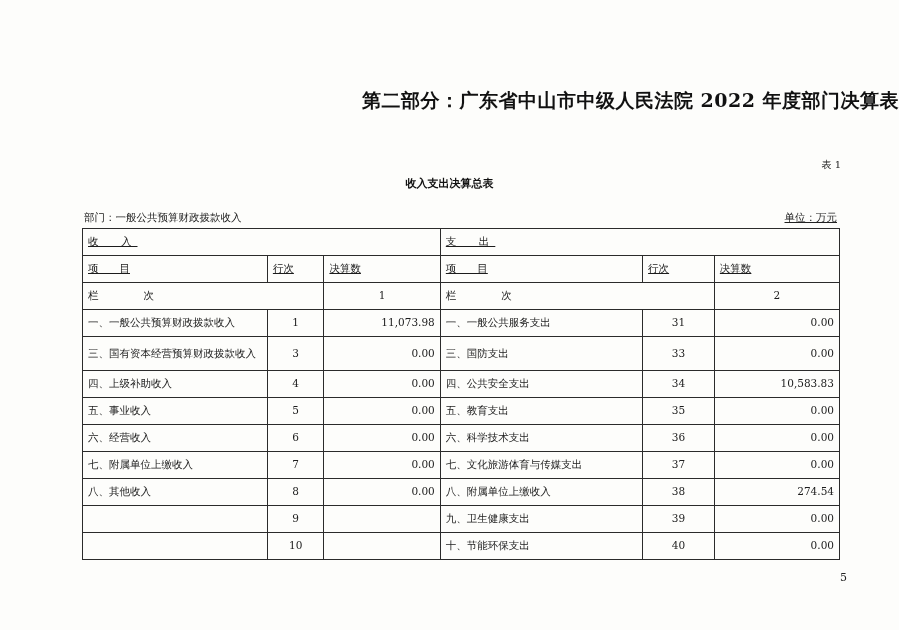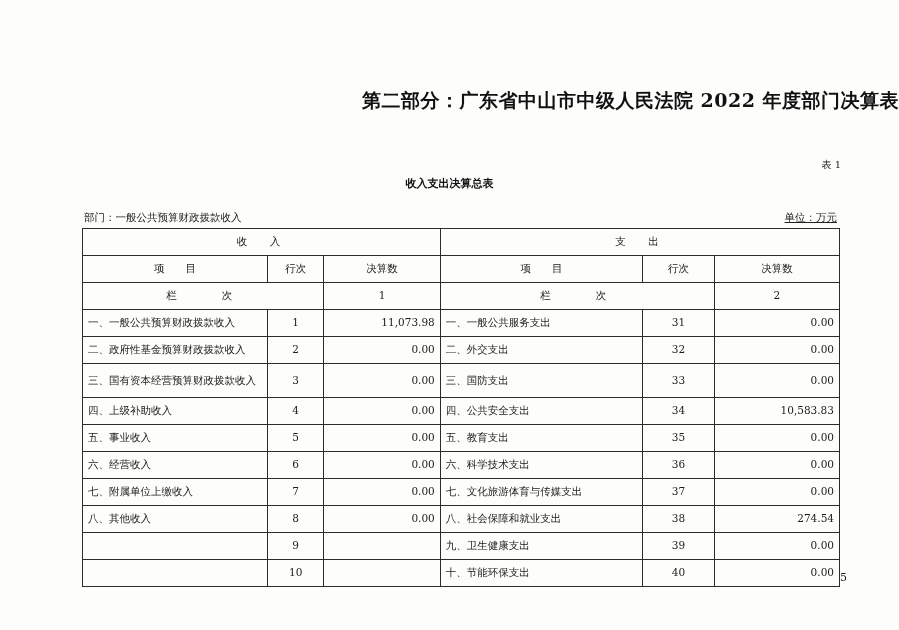--- a/index.html
+++ b/index.html
@@ -82,36 +82,37 @@
   table.decl td {
     border: 1px solid #2b2b2b;
     font-size: 10.5px;
     color: #1c1c1c;
     padding: 0 5px;
     height: 26px;
     vertical-align: middle;
     line-height: 1.25;
   }
   .c-head {
-    text-align: center;
+    text-align: left;
     font-size: 11px;
+    text-decoration: underline;
   }
   .c-center {
     text-align: center;
   }
   .c-right {
     text-align: right;
     padding-right: 12px;
   }
   .c-left {
     text-align: left;
     padding-left: 8px;
   }
   .colhead-spread {
-    text-align: center;
+    text-align: left;
     letter-spacing: 8px;
     padding-left: 12px;
   }
   .tall {
     height: 34px;
   }
   .sec-head {
     font-size: 11.5px;
     letter-spacing: 6px;
   }
@@ -166,28 +167,20 @@
       </tr>
 
       <tr>
         <td class="c-left">一、一般公共预算财政拨款收入</td>
         <td class="c-center">1</td>
         <td class="c-right">11,073.98</td>
         <td class="c-left">一、一般公共服务支出</td>
         <td class="c-center">31</td>
         <td class="c-right">0.00</td>
       </tr>
-      <tr>
-        <td class="c-left">二、政府性基金预算财政拨款收入</td>
-        <td class="c-center">2</td>
-        <td class="c-right">0.00</td>
-        <td class="c-left">二、外交支出</td>
-        <td class="c-center">32</td>
-        <td class="c-right">0.00</td>
-      </tr>
       <tr class="tall">
         <td class="c-left">三、国有资本经营预算财政拨款收入</td>
         <td class="c-center">3</td>
         <td class="c-right">0.00</td>
         <td class="c-left">三、国防支出</td>
         <td class="c-center">33</td>
         <td class="c-right">0.00</td>
       </tr>
       <tr>
         <td class="c-left">四、上级补助收入</td>
@@ -218,21 +211,21 @@
         <td class="c-center">7</td>
         <td class="c-right">0.00</td>
         <td class="c-left">七、文化旅游体育与传媒支出</td>
         <td class="c-center">37</td>
         <td class="c-right">0.00</td>
       </tr>
       <tr>
         <td class="c-left">八、其他收入</td>
         <td class="c-center">8</td>
         <td class="c-right">0.00</td>
-        <td class="c-left">八、社会保障和就业支出</td>
+        <td class="c-left">八、附属单位上缴收入</td>
         <td class="c-center">38</td>
         <td class="c-right">274.54</td>
       </tr>
       <tr>
         <td class="c-left"></td>
         <td class="c-center">9</td>
         <td class="c-right"></td>
         <td class="c-left">九、卫生健康支出</td>
         <td class="c-center">39</td>
         <td class="c-right">0.00</td>

